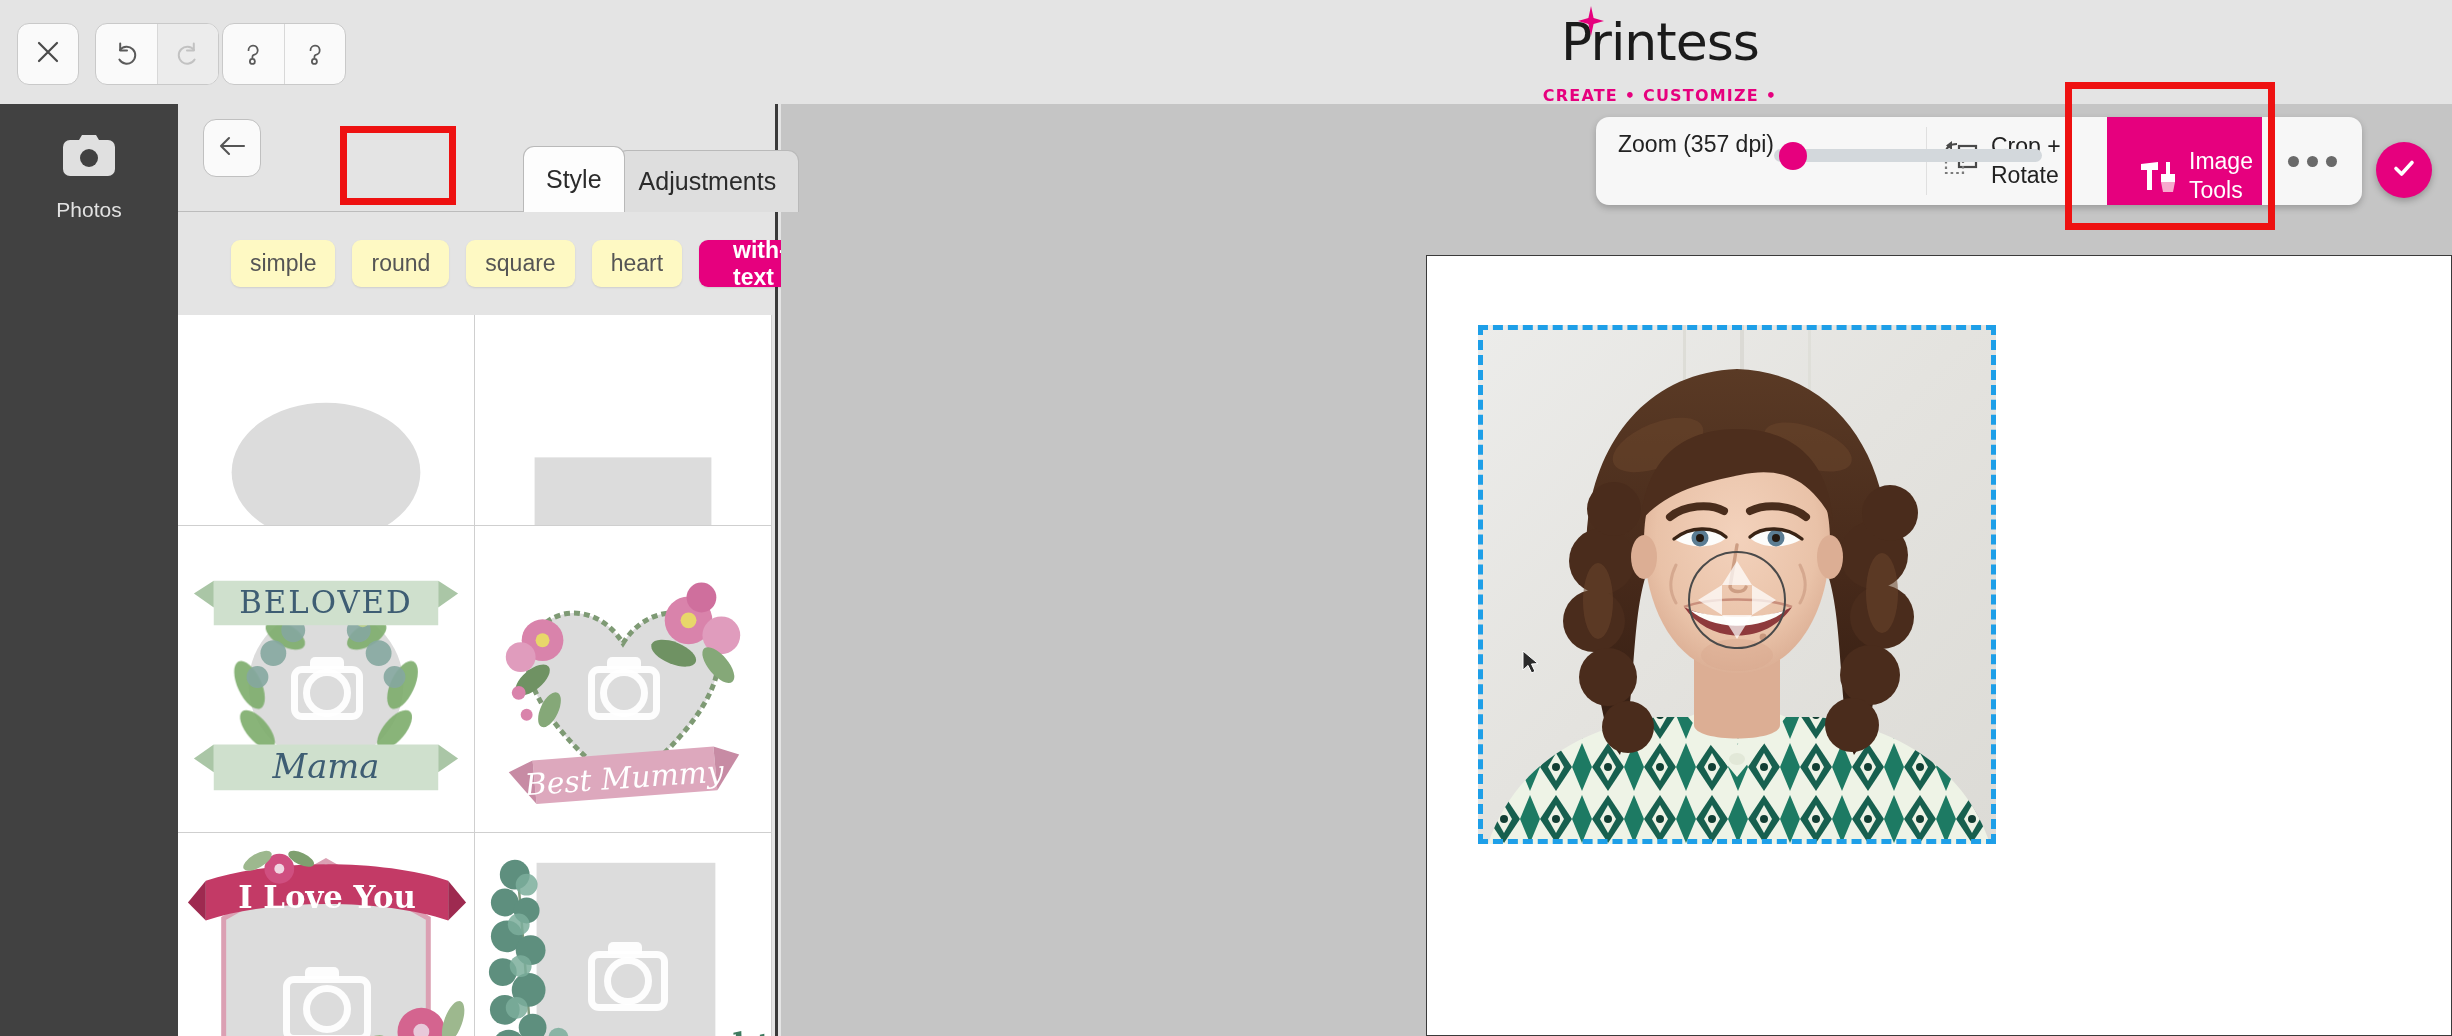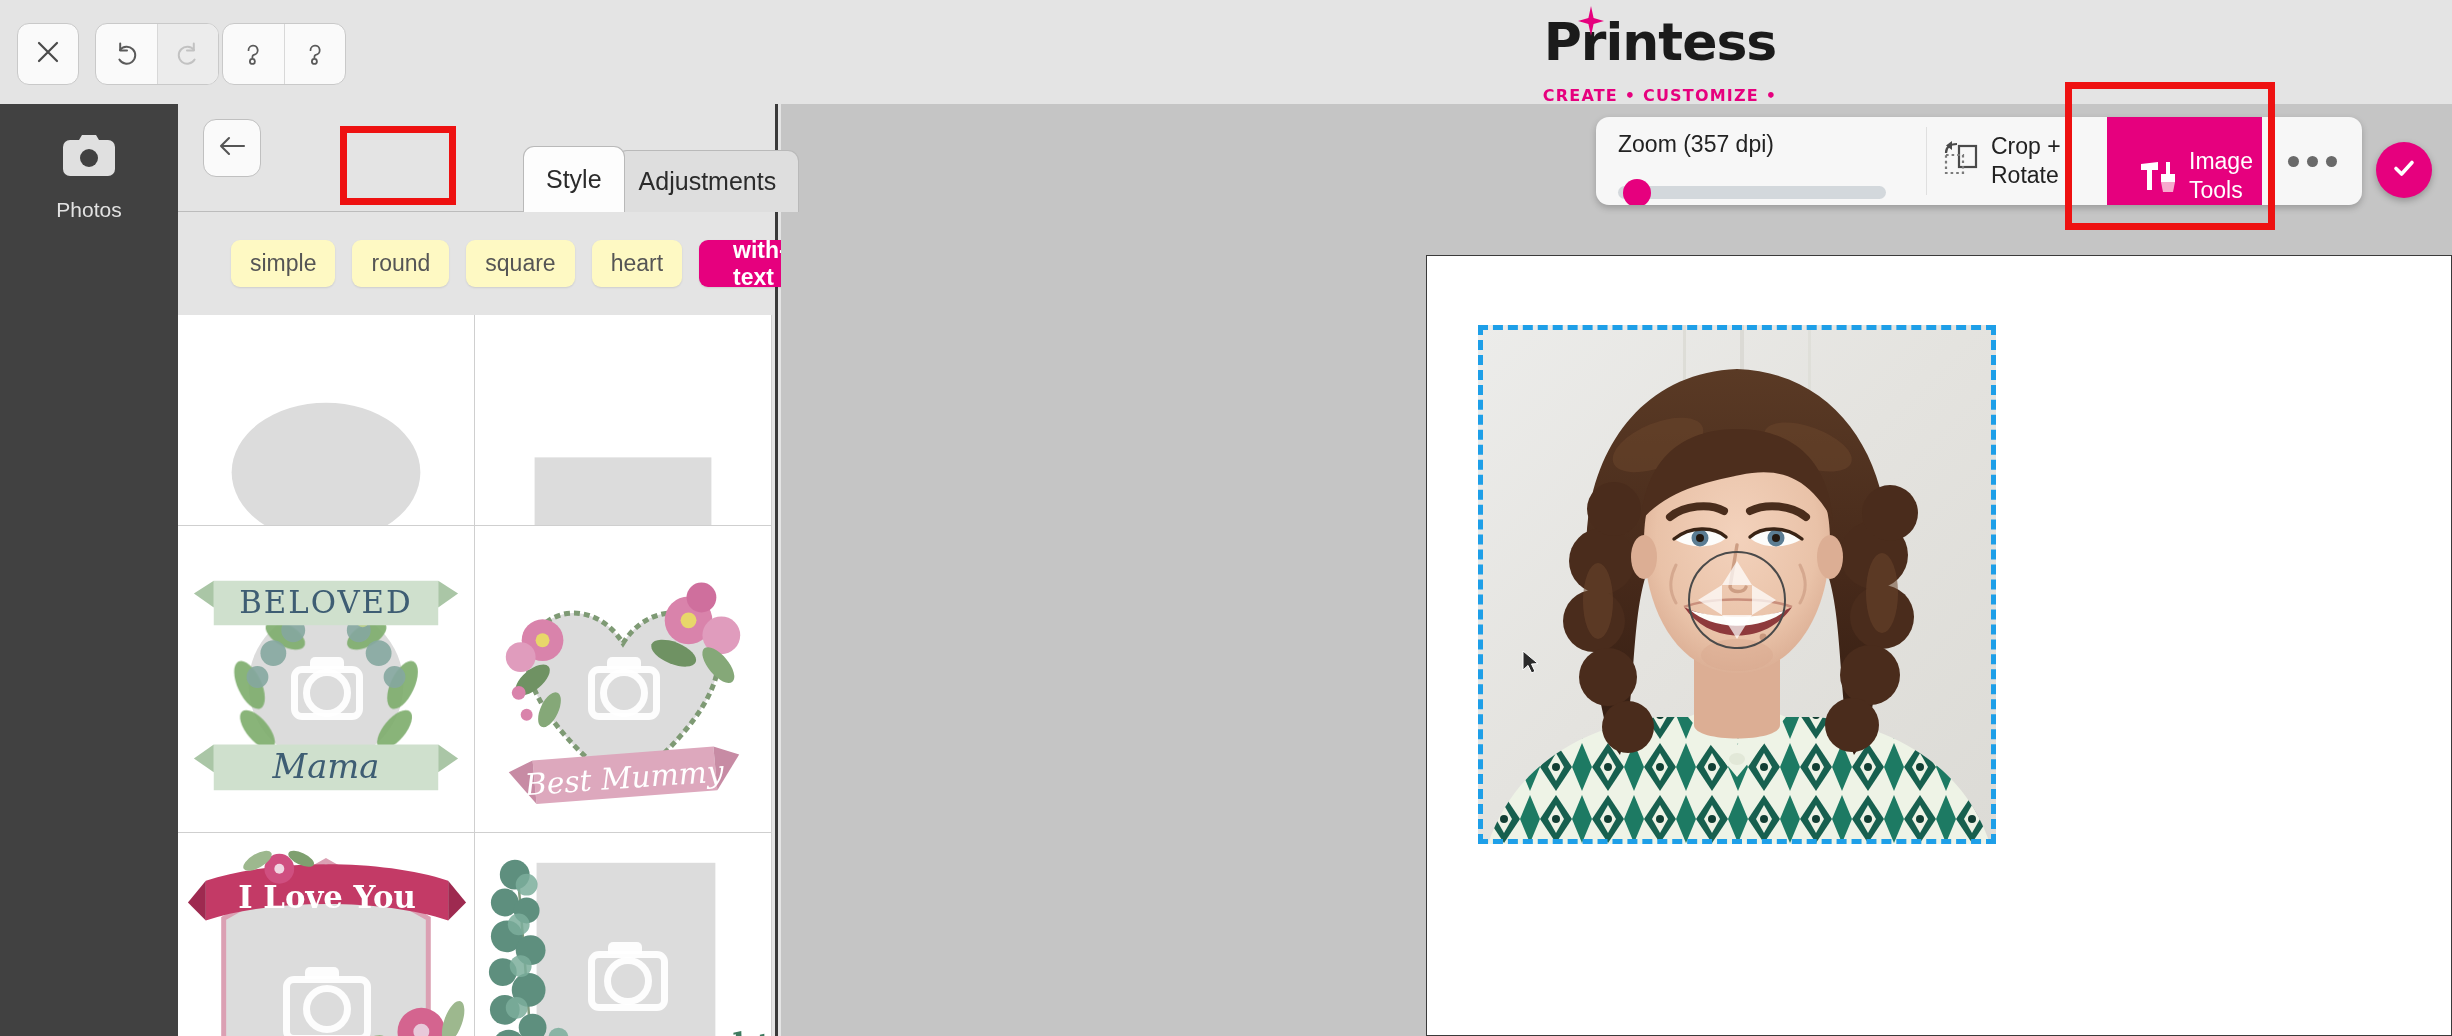--- a/index.html
+++ b/index.html
@@ -42,21 +42,21 @@
   .tb-cell svg { display: block; }
 
   
   .logo-wrap {
     position: absolute; left: 1510px; top: 14px;
     width: 300px; height: 78px;
     text-align: center;
   }
   .logo-word {
     font-family: "DejaVu Sans", sans-serif;
-    font-size: 52px; font-weight: 700; color: #1b1b1b;
+    font-size: 52px; font-weight: 400; color: #1b1b1b;
     letter-spacing: -1px; line-height: 56px;
     position: relative; display: inline-block;
   }
   .logo-star {
     position: absolute; left: 68px; top: -8px;
     width: 26px; height: 30px; background: #e6007e;
     clip-path: polygon(50% 0%, 60% 40%, 100% 50%, 60% 60%, 50% 100%, 40% 60%, 0% 50%, 40% 40%);
   }
   .logo-tag {
     font-family: "DejaVu Sans", sans-serif;
@@ -204,21 +204,21 @@
     position: absolute; left: 1596px; top: 117px;
     height: 88px;
     background: #f7f7f7;
     border-radius: 13px;
     display: flex; align-items: stretch;
     box-shadow: 0 3px 7px rgba(0,0,0,.22);
     overflow: hidden;
   }
   .tb-zoom {
     width: 330px; padding: 14px 22px 0 22px;
-    display: flex; flex-direction: column; justify-content: space-between;
+    display: flex; justify-content: flex-start;
     cursor: default;
   }
   .tb-zoom-label { font-size: 23px; color: #222; }
   .slider { position: relative; margin-top: 11px; height: 26px; cursor: pointer; }
   .slider-track {
     position: absolute; left: 0; top: 7px;
     width: 268px; height: 13px;
     background: #d3d8dc; border-radius: 7px;
   }
   .slider-thumb {

